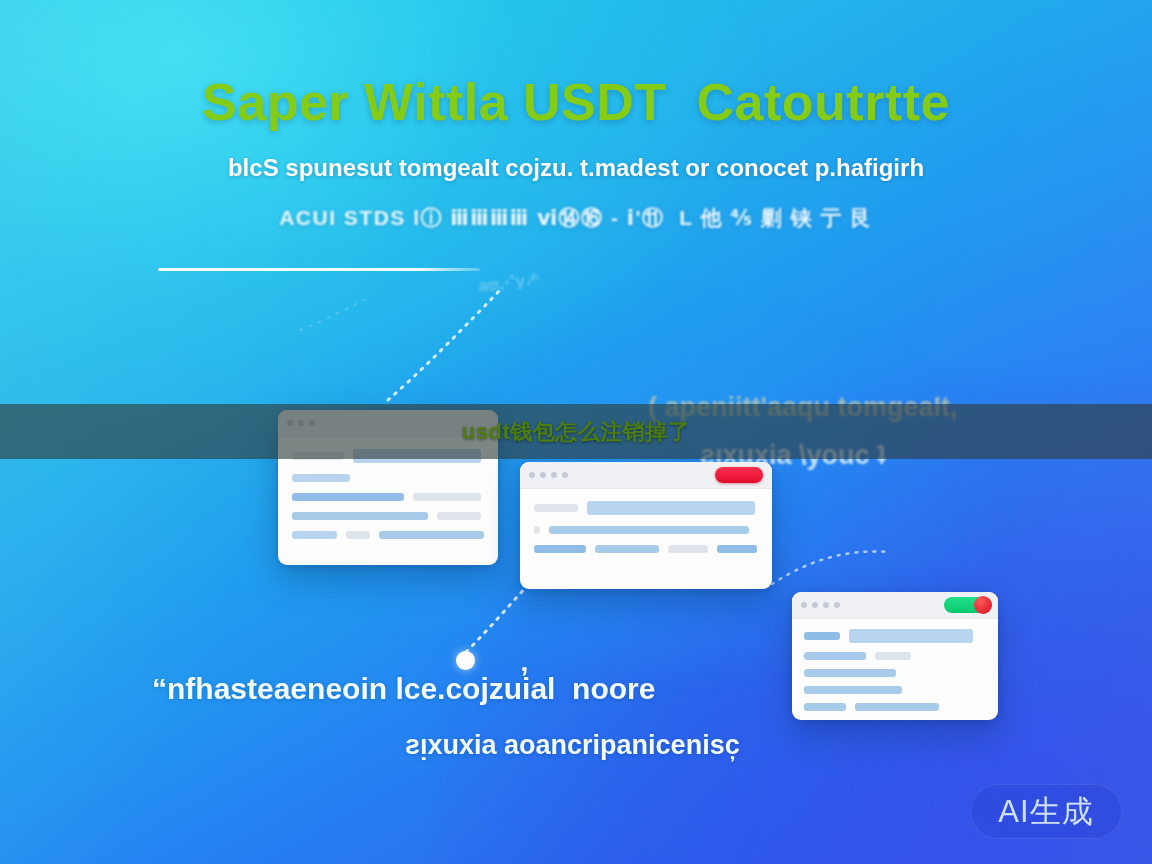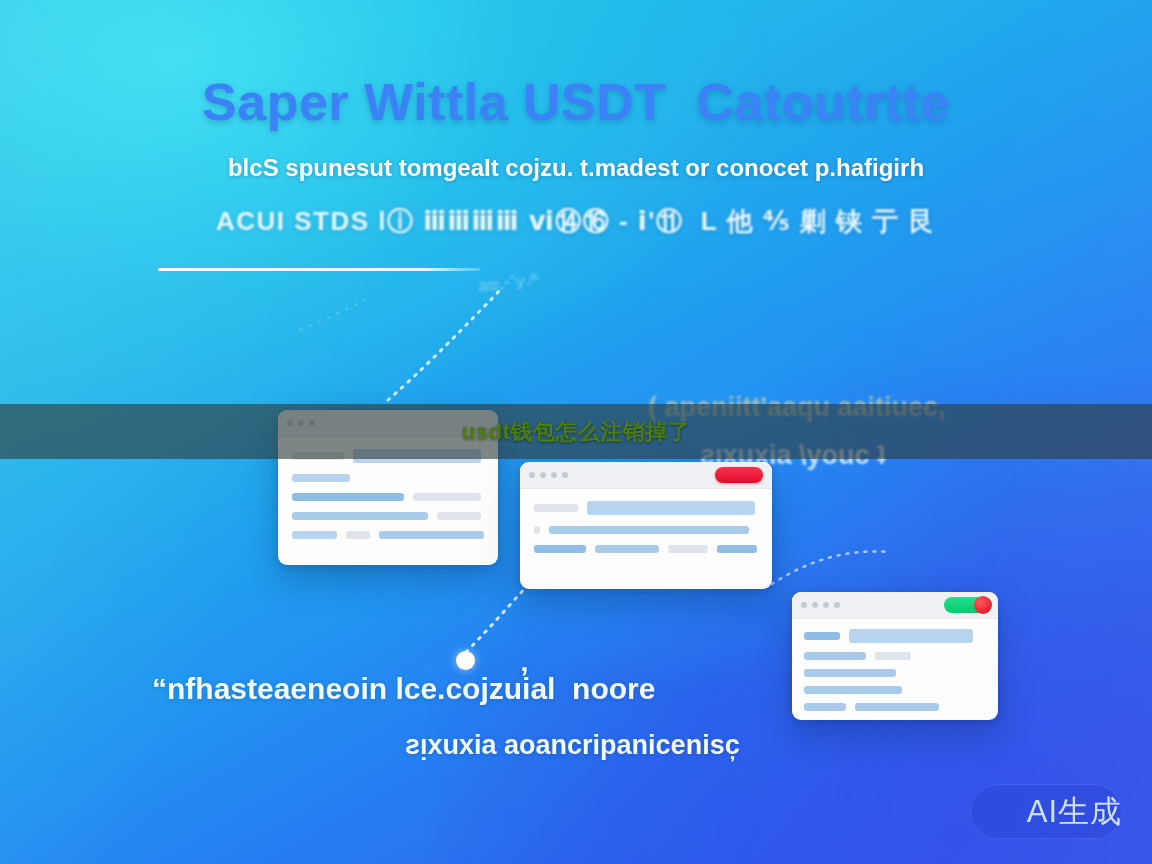--- a/index.html
+++ b/index.html
@@ -94,37 +94,37 @@
     left: 0;
     top: 0;
     width: 1152px;
     text-align: center;
   }
   .hero-title {
     margin-top: 72px;
     font-size: 52px;
     font-weight: 700;
     letter-spacing: .5px;
-    color: #3b82f6;
+    color: #84cc16;
     text-shadow: 0 2px 6px rgba(10, 60, 110, .28);
     filter: blur(.35px);
     white-space: pre;
   }
   .hero-sub {
     margin-top: 22px;
     font-size: 24px;
     font-weight: 600;
     color: #ffffff;
     text-shadow: 0 1px 4px rgba(10, 60, 110, .30);
     filter: blur(.55px);
     white-space: pre;
   }
   .hero-sub2 {
     margin-top: 22px;
-    font-size: 26px;
+    font-size: 21px;
     font-weight: 600;
     color: #e9f8ff;
     text-shadow: 0 1px 4px rgba(10, 60, 110, .25);
     filter: blur(.8px);
     letter-spacing: 1.5px;
     white-space: pre;
   }
   .hero-rule {
     position: absolute;
     left: 158px;
@@ -275,21 +275,21 @@
     position: absolute;
     right: 30px;
     bottom: 25px;
     width: 152px;
     height: 55px;
     border-radius: 28px;
     background: rgba(45, 72, 220, .62);
     box-shadow: inset 0 0 0 1px rgba(255,255,255,.10);
     display: flex;
     align-items: center;
-    justify-content: flex-end;
+    justify-content: center;
   }
   .ai-badge-text {
     color: #cfe0ff;
     font-size: 31px;
     font-weight: 400;
     letter-spacing: 1px;
     white-space: pre;
   }
 </style>
 </head>
@@ -305,21 +305,21 @@
   <div class="bg-noise"></div>
 
   <div class="hero">
     <div class="hero-title">Saper Wittla USDT  Catoutrtte</div>
     <div class="hero-sub">blcS spunesut tomgeaIt cojzu. t.madest or conocet p.hafigirh</div>
     <div class="hero-sub2">ACUI STDS lⓘ ⅲⅲⅲⅲ ⅵ⑭⑯ - ⅰ'⑪  L 他 ⅘ 剿 铗 亍 艮</div>
   </div>
   <div class="hero-rule"></div>
 
   <div class="scribble scribble-1">aಱ⋰y ⁄ⁿ</div>
-  <div class="scribble scribble-2">( apeniitt'aaqu aaitiuec,</div>
+  <div class="scribble scribble-2">( apeniitt'aaqu tomgeaIt,</div>
   <div class="scribble scribble-3">ƨᴉxuxia \youc ʇ</div>
 
   <svg class="connectors" width="1152" height="864" viewBox="0 0 1152 864">
     <path d="M388 400 C 420 372, 452 340, 502 288" fill="none" stroke="rgba(255,255,255,.78)" stroke-width="3" stroke-linecap="round" stroke-dasharray="2 7"></path>
     <path d="M466 652 C 492 626, 512 602, 538 574" fill="none" stroke="rgba(255,255,255,.80)" stroke-width="3" stroke-linecap="round" stroke-dasharray="2 7"></path>
     <path d="M772 584 C 800 566, 838 548, 890 552" fill="none" stroke="rgba(255,255,255,.62)" stroke-width="2.5" stroke-linecap="round" stroke-dasharray="2 7"></path>
     <path d="M300 330 C 330 318, 352 306, 372 296" fill="none" stroke="rgba(255,255,255,.18)" stroke-width="2" stroke-linecap="round" stroke-dasharray="2 8"></path>
   </svg>
   <div class="node-dot" style="left:456px; top:651px;"></div>
 

